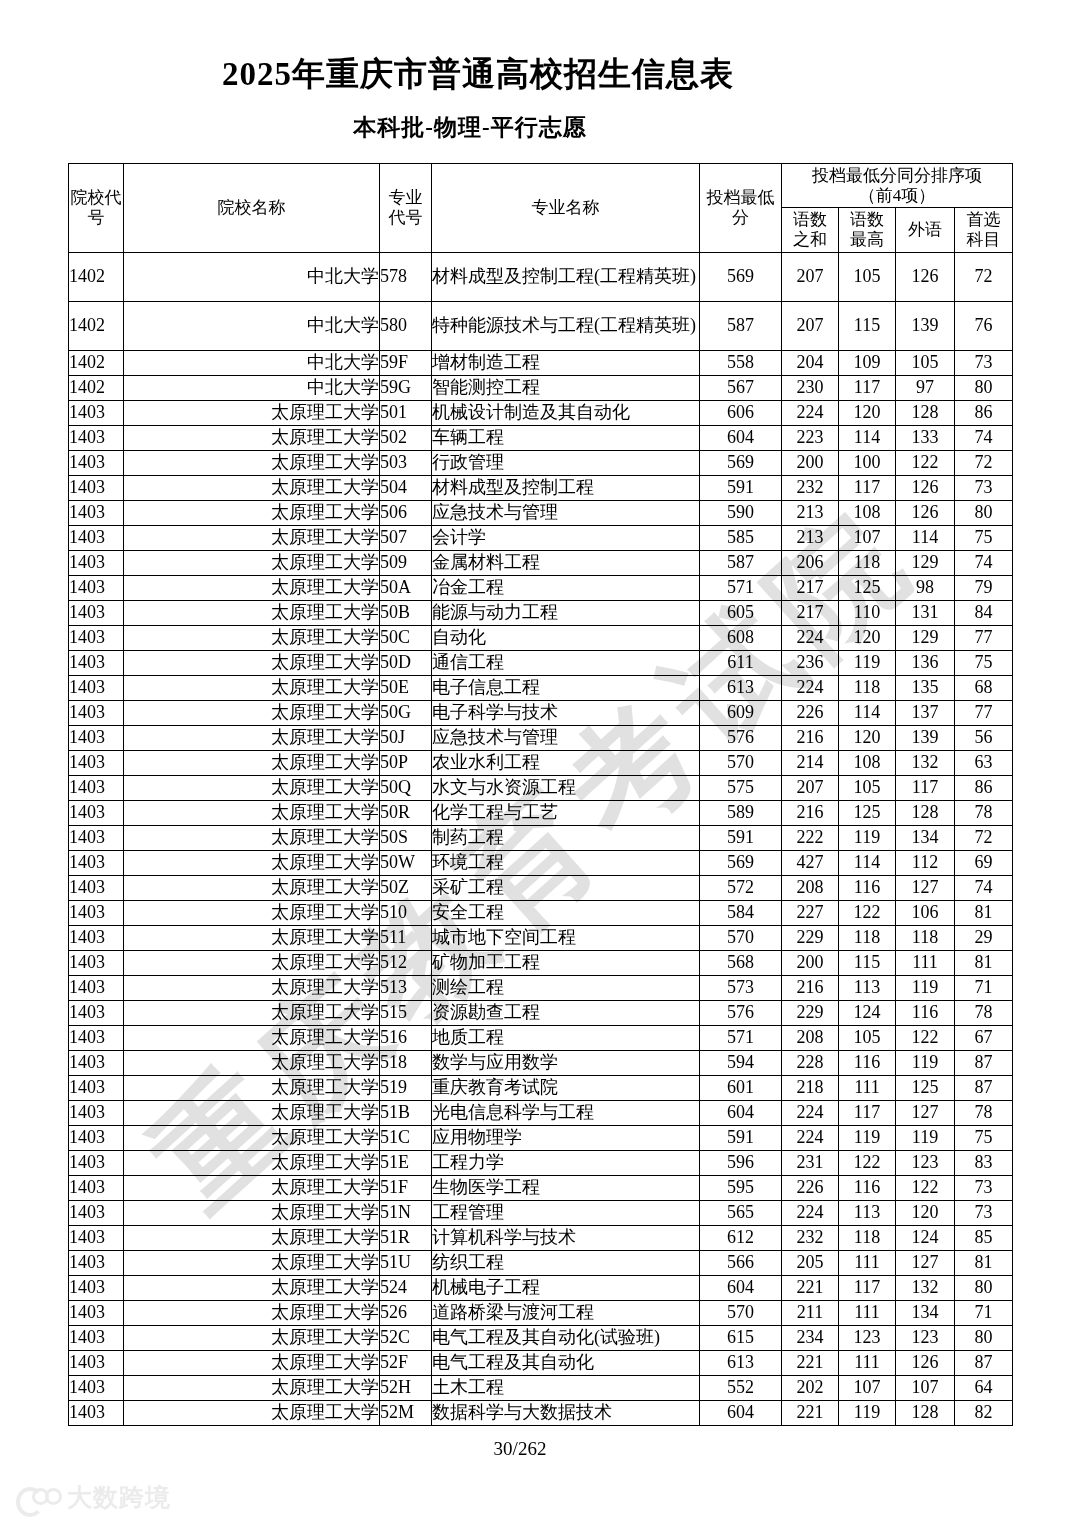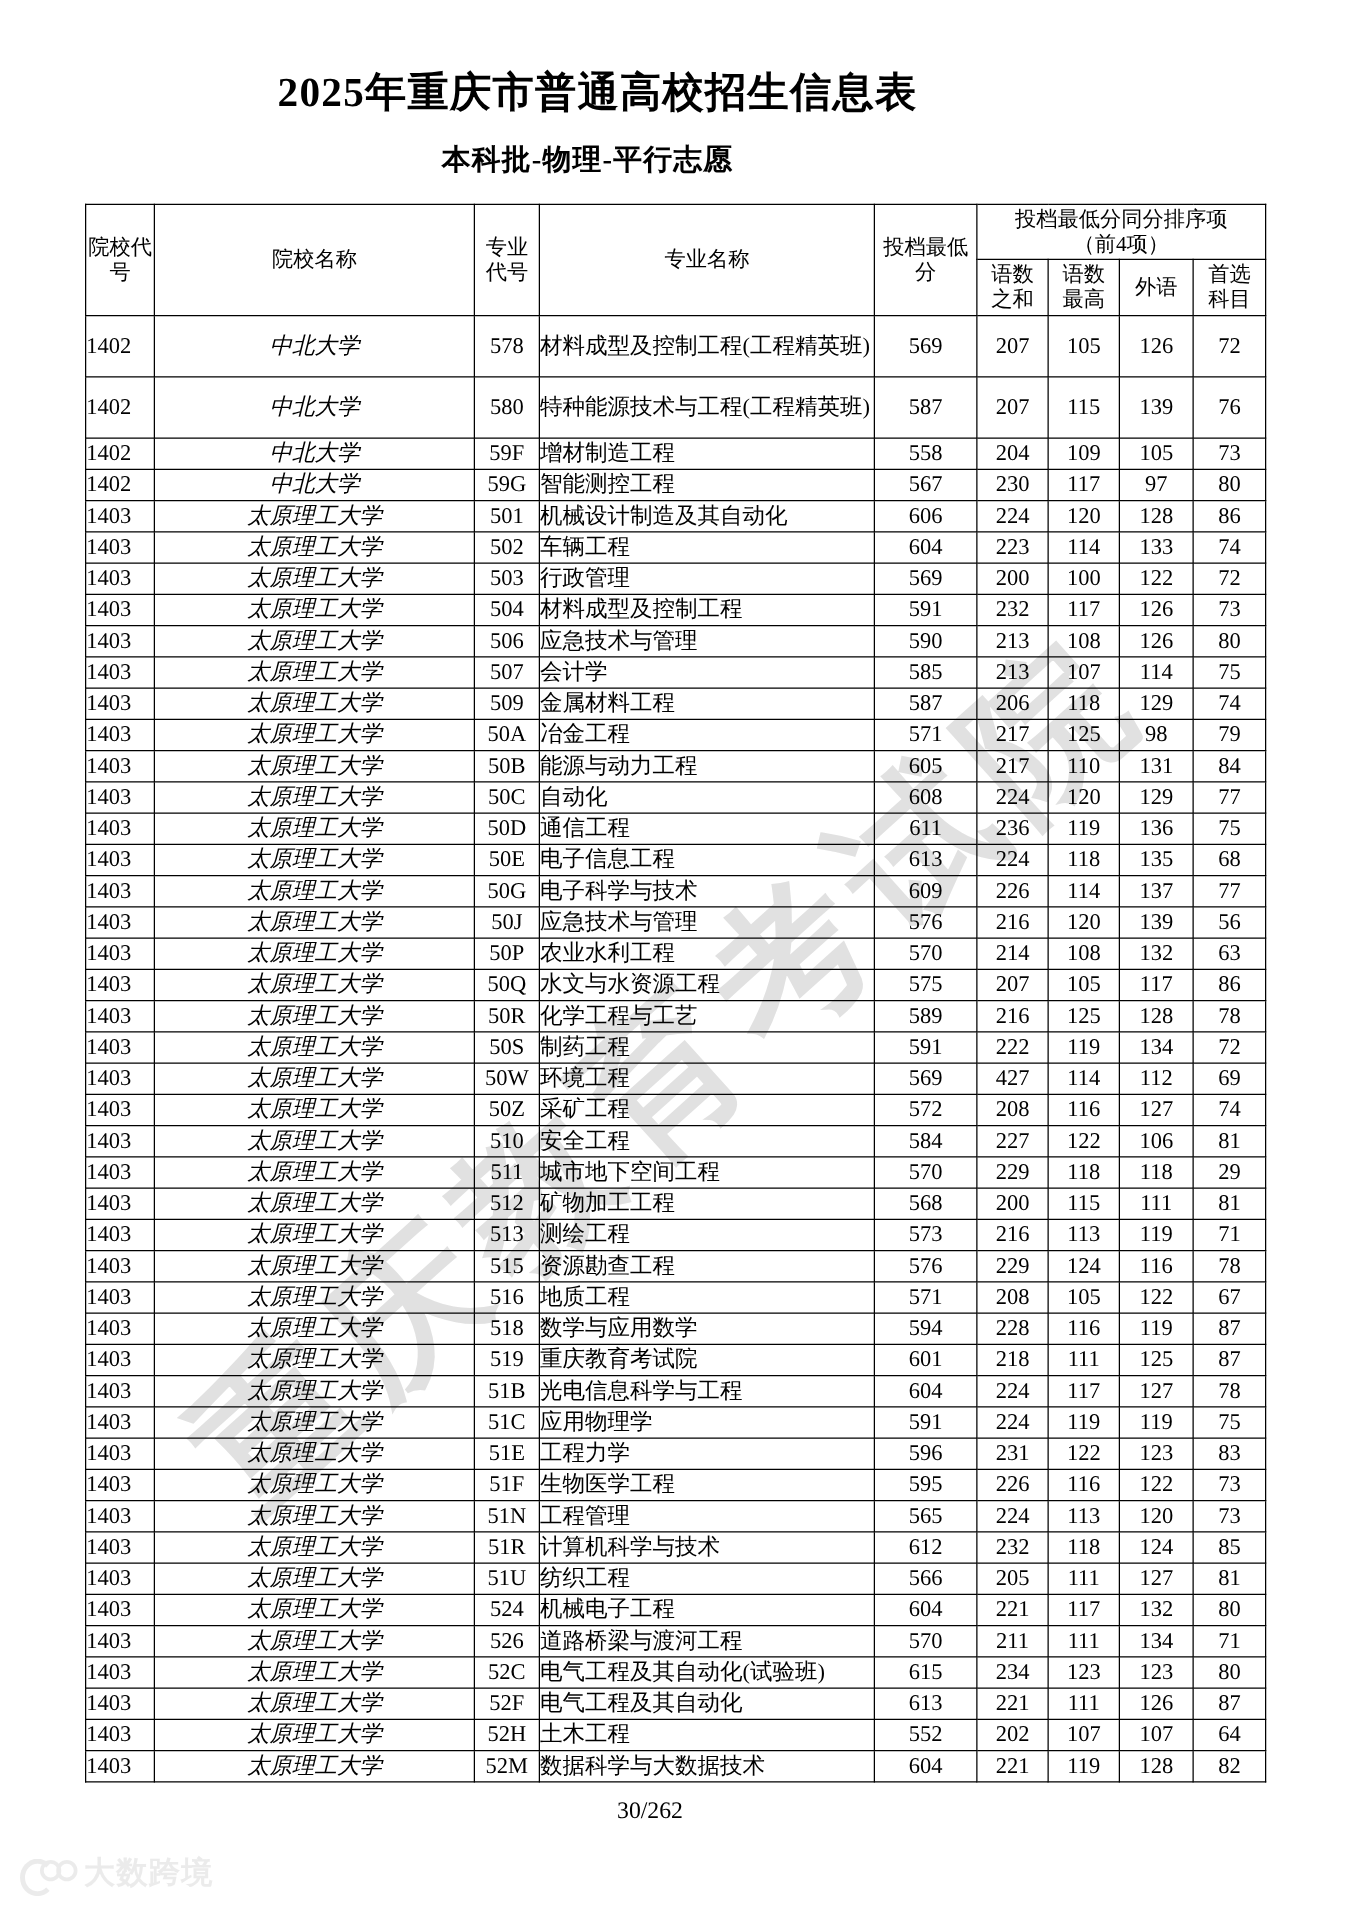--- a/index.html
+++ b/index.html
@@ -109,22 +109,22 @@
   col.c-s4    { width: 58px; }
 
   tbody td {
     font-size: 18px;
     line-height: 1.2;
     height: 24px;
   }
   tbody tr.tall td { height: 48px; }
 
   td.code   { text-align: left; padding-left: 2px; }
-  td.uni    { text-align: center;  padding-left: 8px; font-style: italic; }
-  td.mcode  { text-align: center; }
+  td.uni    { text-align: right;  padding-left: 8px; }
+  td.mcode  { }
   td.mname  { text-align: left;  padding-left: 4px; }
   td.num    { text-align: center; }
 
   
   #page-number {
     position: absolute;
     top: 1438px;
     left: 0;
     width: 1040px;
     text-align: center;

